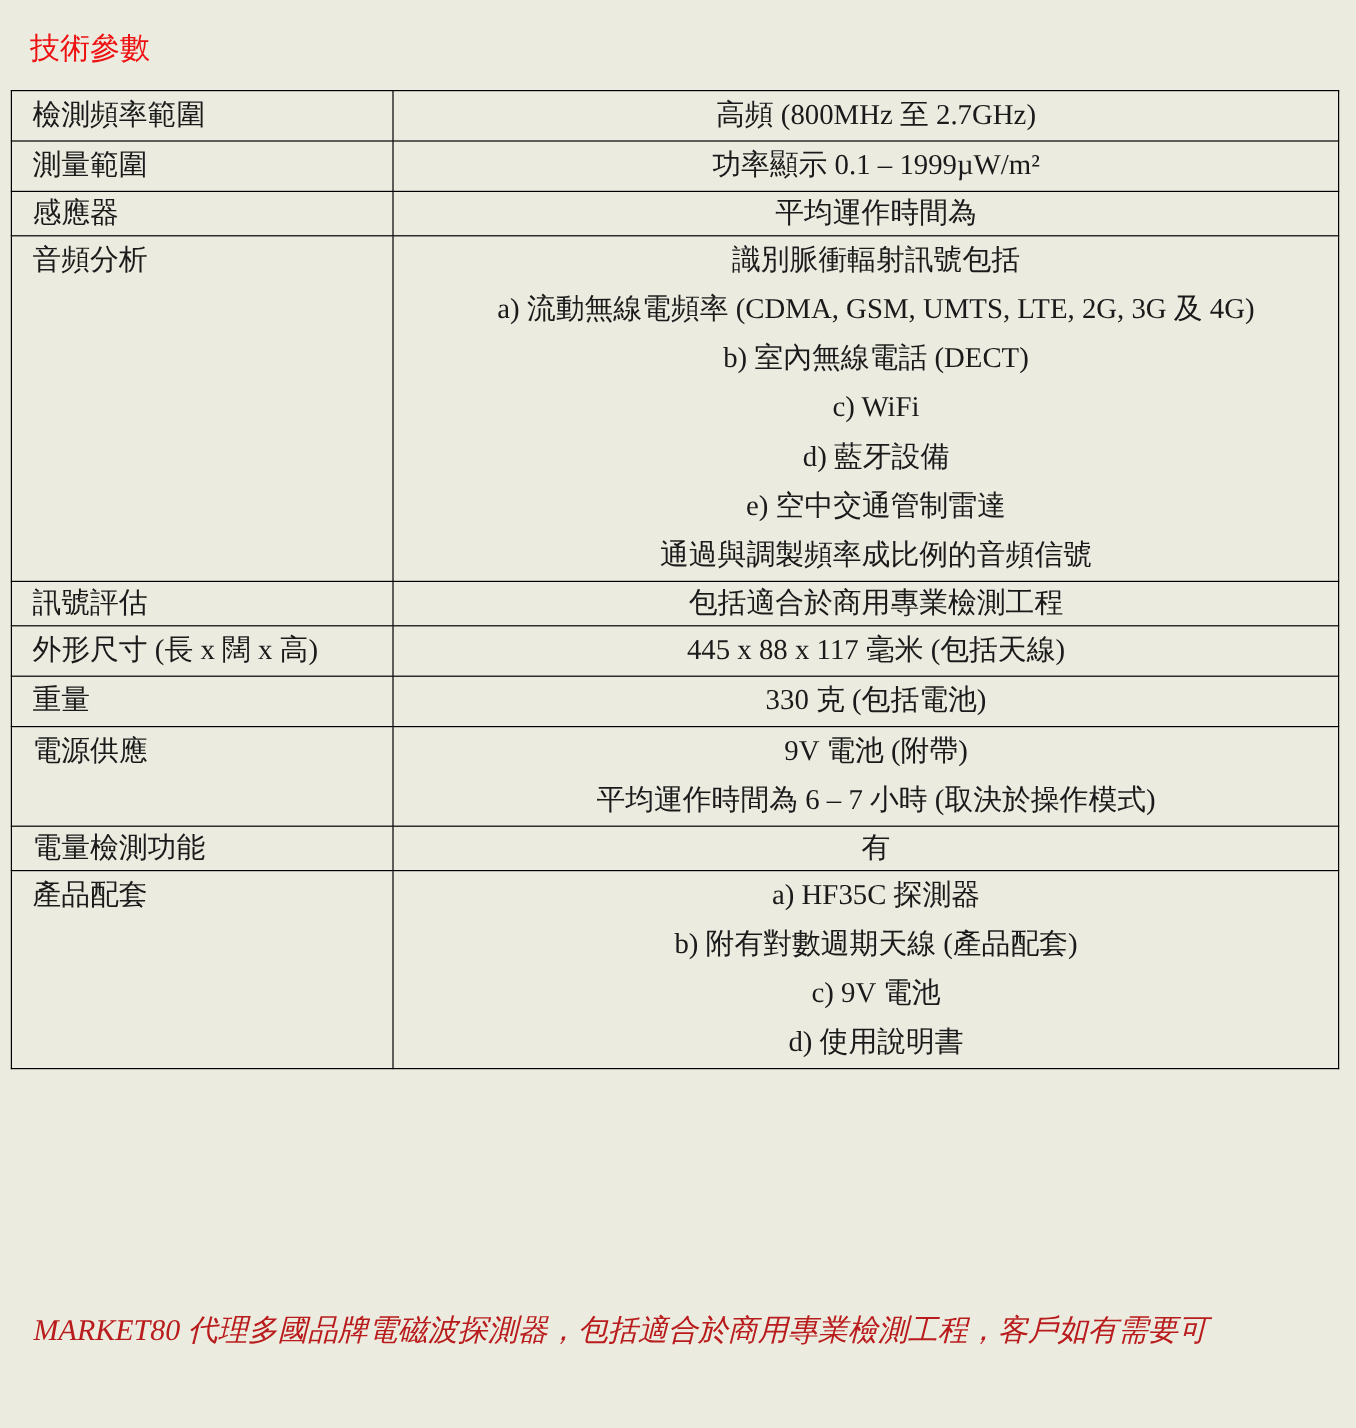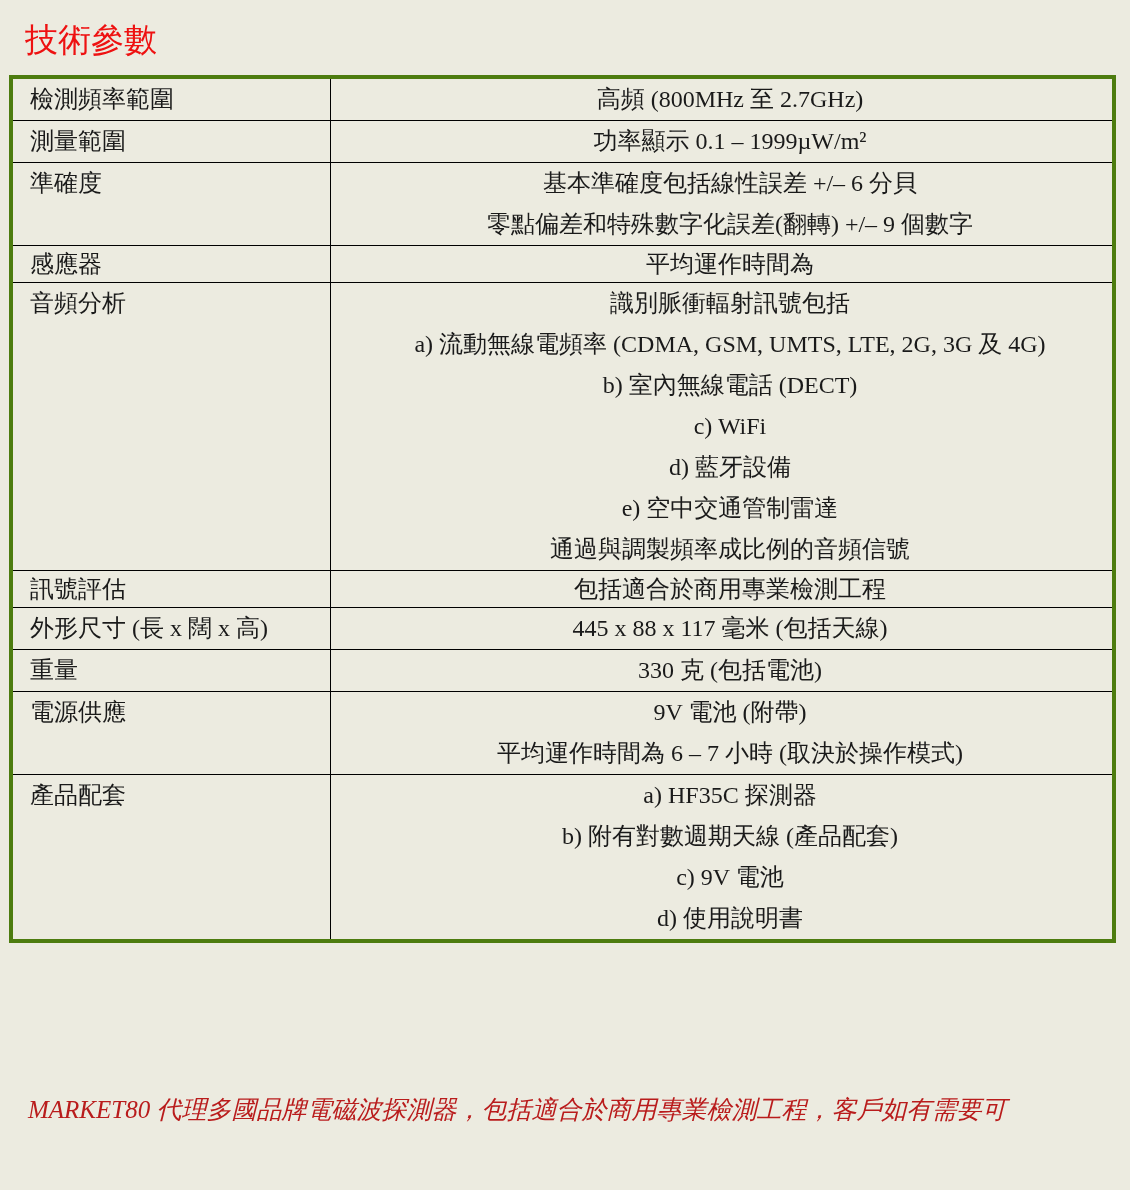--- a/index.html
+++ b/index.html
@@ -6,28 +6,28 @@
   body {
     width: 1130px; height: 1190px;
     background: #ecebe0;
     font-family: "Liberation Serif", "DejaVu Serif", serif;
     color: #1a1a1a;
     position: relative;
     overflow: hidden;
   }
   .title {
     position: absolute; left: 25px; top: 24px;
-    color: #ee1111; font-size: 33px; line-height: 32px;
+    color: #ee1111; font-size: 25px; line-height: 32px;
     font-family: "DejaVu Sans", sans-serif;
   }
   table.spec {
     position: absolute; left: 9px; top: 75px;
     width: 1107px;
     border-collapse: collapse;
-    border: 4px solid #4d7c0f;
+    border: 1px solid #4d7c0f;
     table-layout: fixed;
   }
   table.spec td {
     border: 1px solid #000;
     vertical-align: top;
     padding: 0;
     font-size: 24px;
   }
   td.label { width: 300px; padding-left: 17px !important; }
   td.value { padding-left: 17px !important; text-align: center; }
@@ -53,29 +53,20 @@
         <td class="value">
           <div class="line">高頻 (800MHz 至 2.7GHz)</div>
         </td>
       </tr>
       <tr>
         <td class="label">
           <div class="line">測量範圍</div>
         </td>
         <td class="value">
           <div class="line">功率顯示 0.1 – 1999µW/m²</div>
-        </td>
-      </tr>
-      <tr>
-        <td class="label">
-          <div class="line">準確度</div>
-        </td>
-        <td class="value">
-          <div class="line">基本準確度包括線性誤差 +/– 6 分貝</div>
-          <div class="line">零點偏差和特殊數字化誤差(翻轉) +/– 9 個數字</div>
         </td>
       </tr>
       <tr>
         <td class="label">
           <div class="line short">感應器</div>
         </td>
         <td class="value">
           <div class="line short">平均運作時間為</div>
         </td>
       </tr>
@@ -121,20 +112,28 @@
         <td class="label">
           <div class="line">電源供應</div>
         </td>
         <td class="value">
           <div class="line">9V 電池 (附帶)</div>
           <div class="line">平均運作時間為 6 – 7 小時 (取決於操作模式)</div>
         </td>
       </tr>
       <tr>
         <td class="label">
+          <div class="line short">電量檢測功能</div>
+        </td>
+        <td class="value">
+          <div class="line short">有</div>
+        </td>
+      </tr>
+      <tr>
+        <td class="label">
           <div class="line">產品配套</div>
         </td>
         <td class="value">
           <div class="line">a) HF35C 探測器</div>
           <div class="line">b) 附有對數週期天線 (產品配套)</div>
           <div class="line">c) 9V 電池</div>
           <div class="line">d) 使用說明書</div>
         </td>
       </tr>
     </tbody>

